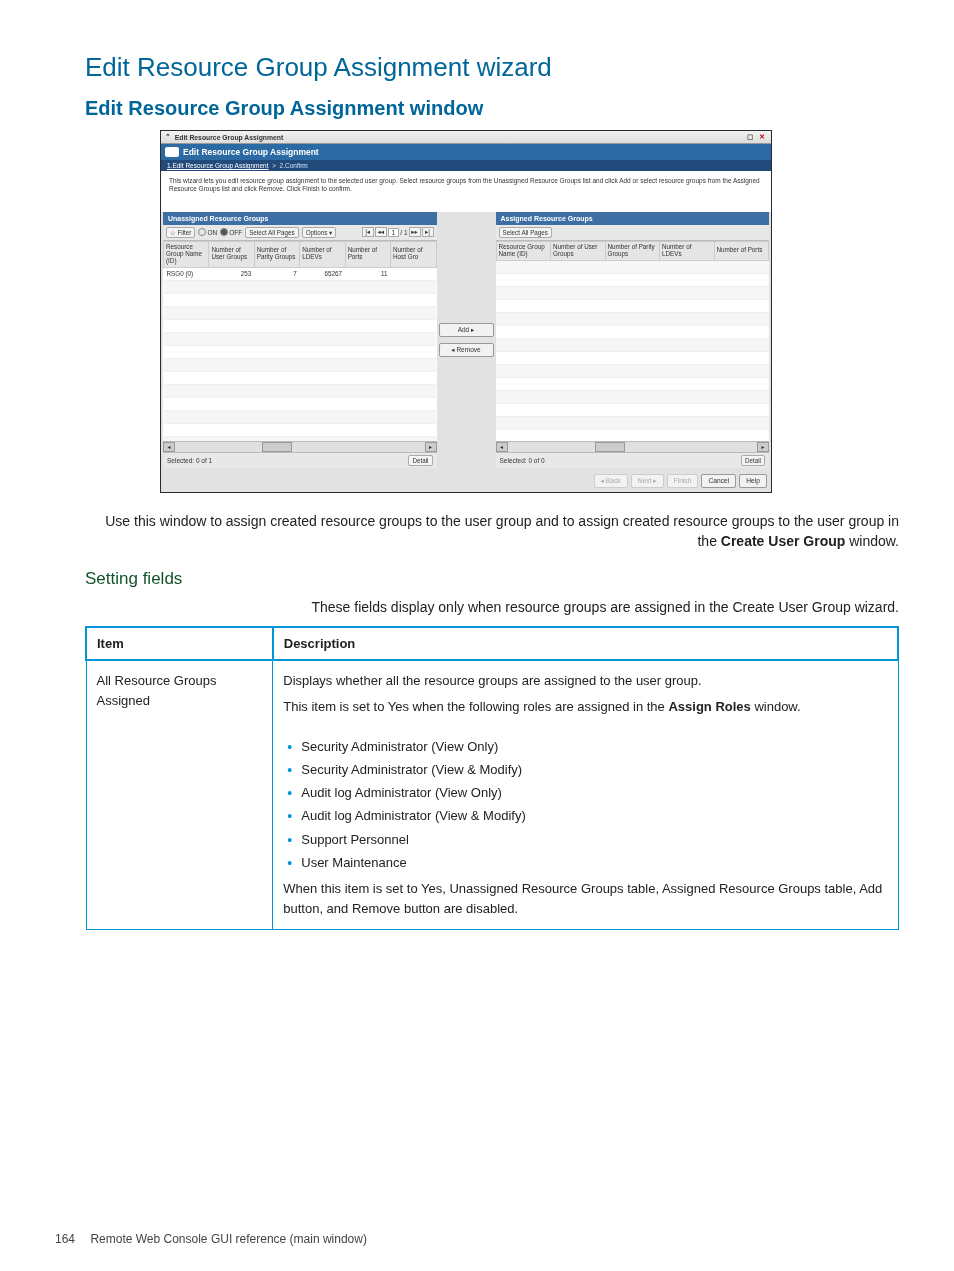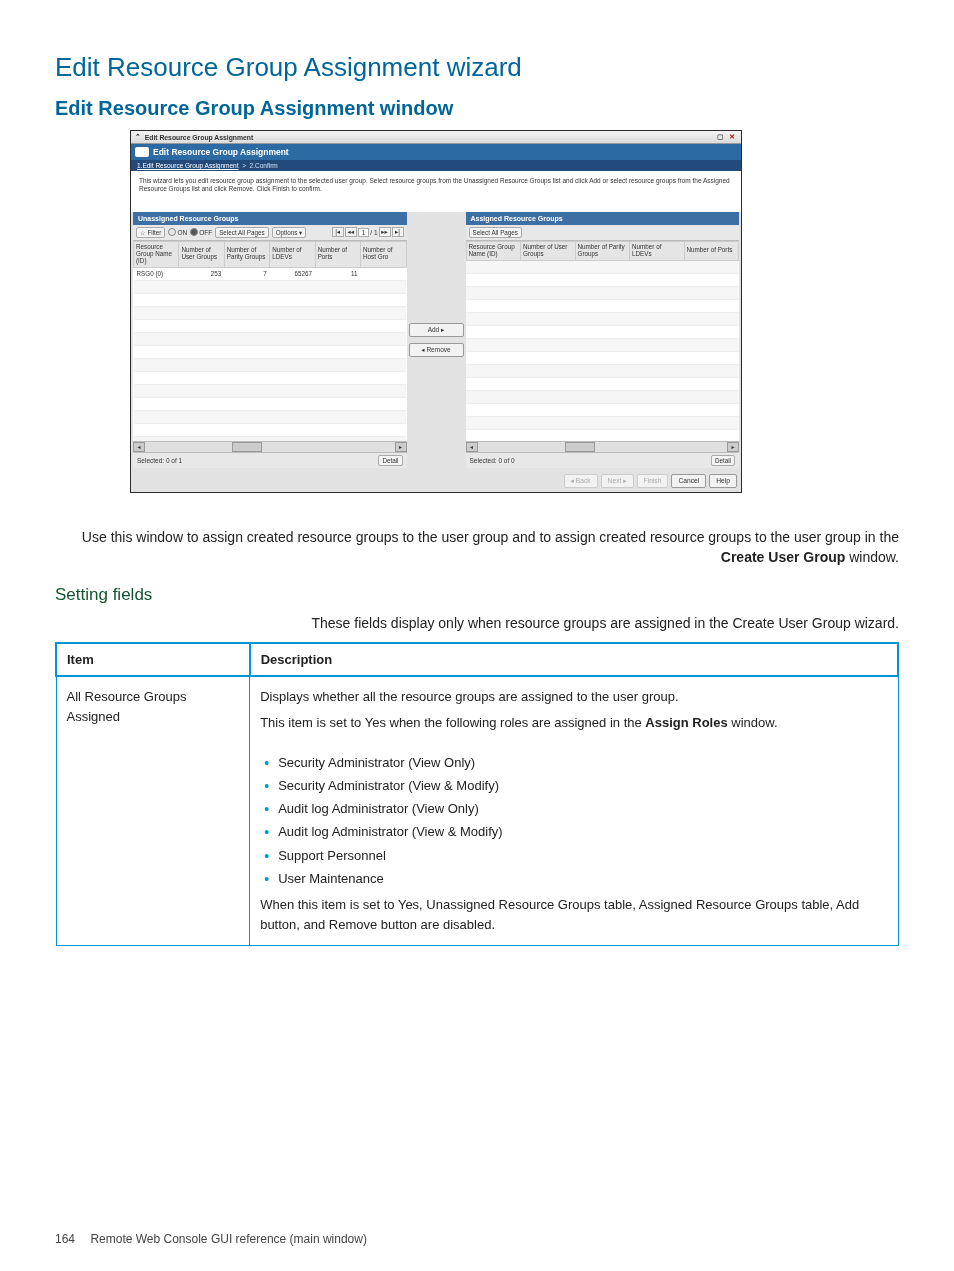--- a/index.html
+++ b/index.html
@@ -3,21 +3,21 @@
 <meta charset="utf-8">
 <style>
   body {
     margin: 0;
     background: #fff;
     font-family: Arial, Helvetica, sans-serif;
     color: #222;
     width: 954px;
   }
   .page {
-    padding: 40px 55px 30px 55px;
+    padding: 40px 55px 30px 85px;
     box-sizing: border-box;
   }
   h1.doc-title {
     font-size: 26px;
     font-weight: 400;
     color: #006699;
     margin: 12px 0 8px 0;
   }
   h2.doc-sub {
     font-size: 20px;
@@ -34,21 +34,21 @@
   p.body-text {
     font-size: 14px;
     line-height: 1.45;
     margin: 8px 0;
     text-align: right;
   }
   p.body-text b { font-weight: bold; }
 
   
   .shot {
-    margin: 10px 0 34px 75px;
+    margin: 10px 0 18px 75px;
     width: 610px;
     border: 1px solid #2a2a2a;
     background: #701a75;
     font-size: 6.8px;
     color: #333;
   }
   .shot .titlebar {
     background: linear-gradient(#f3f3f3,#dcdcdc);
     border-bottom: 1px solid #999;
     padding: 2px 4px;

